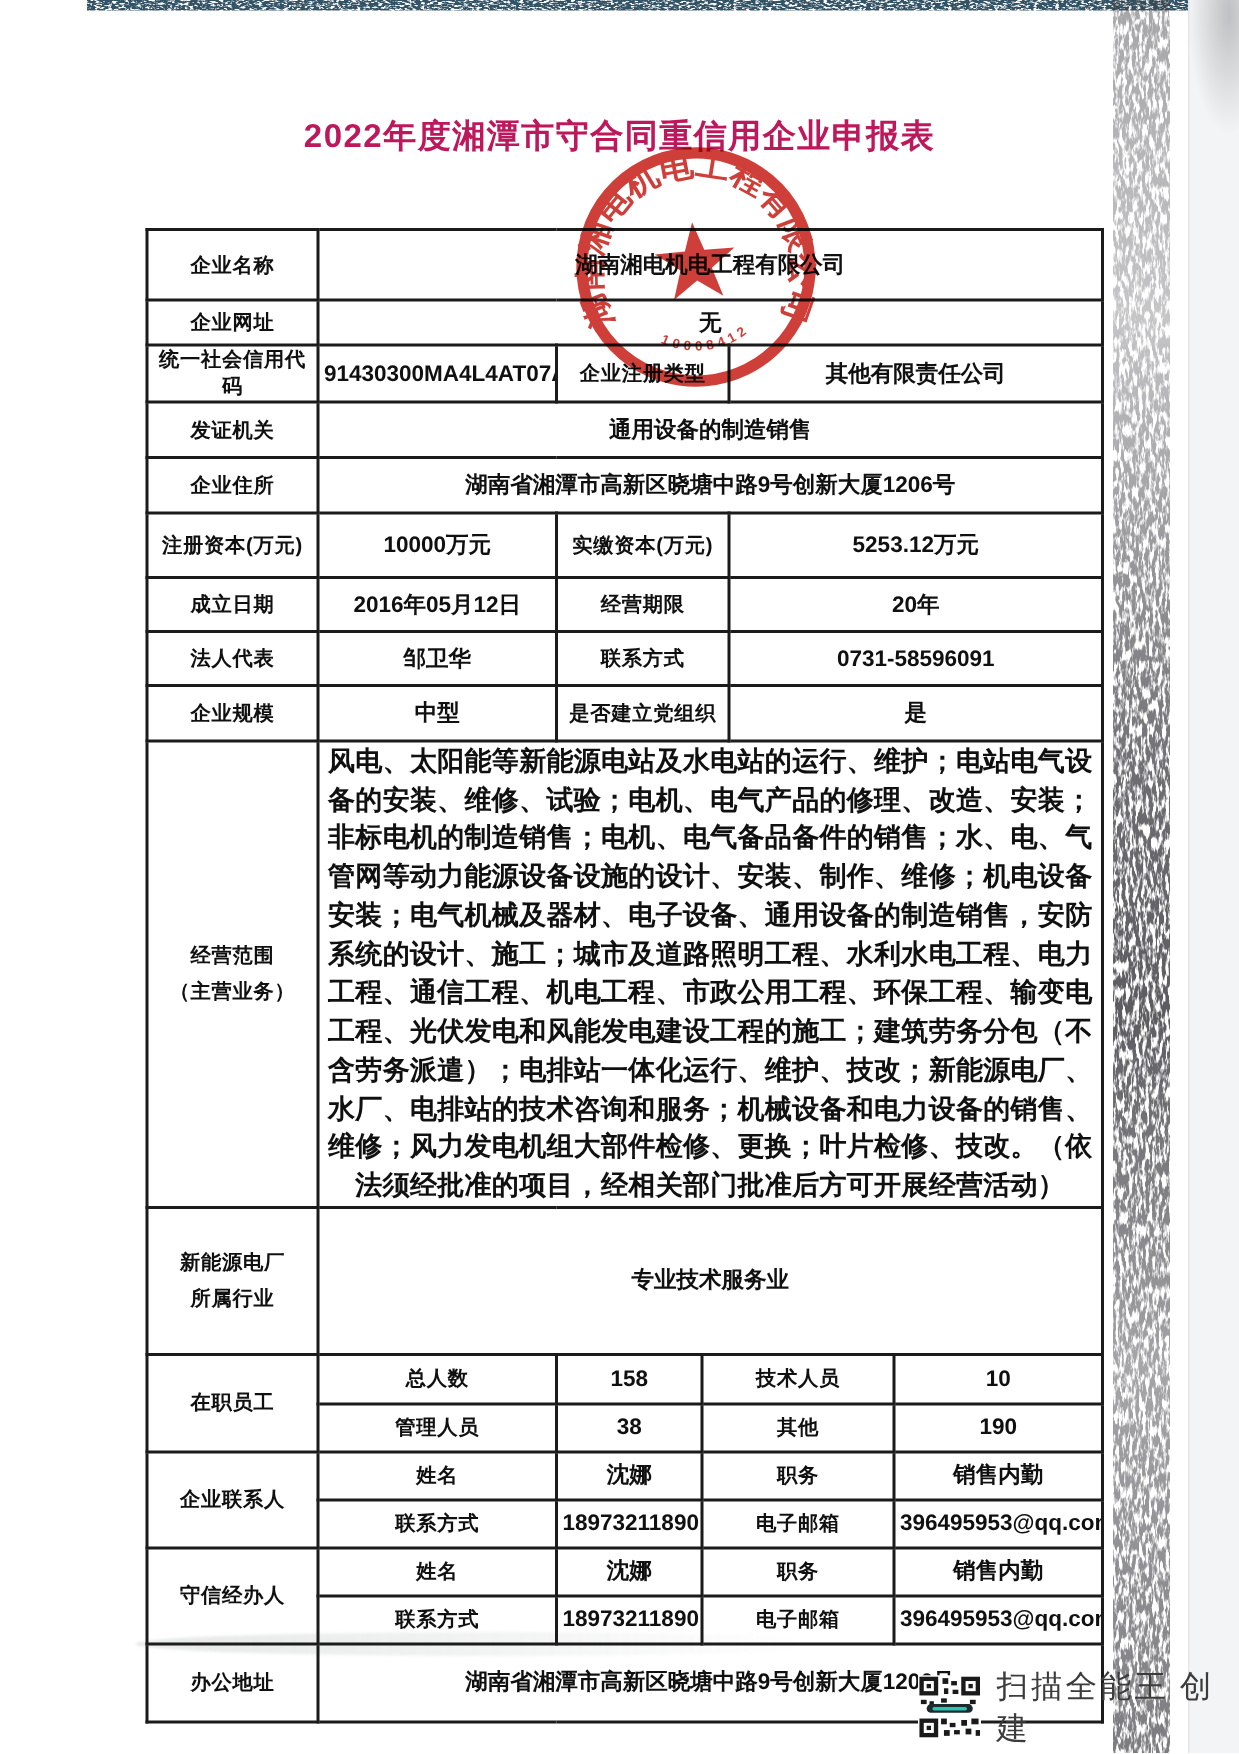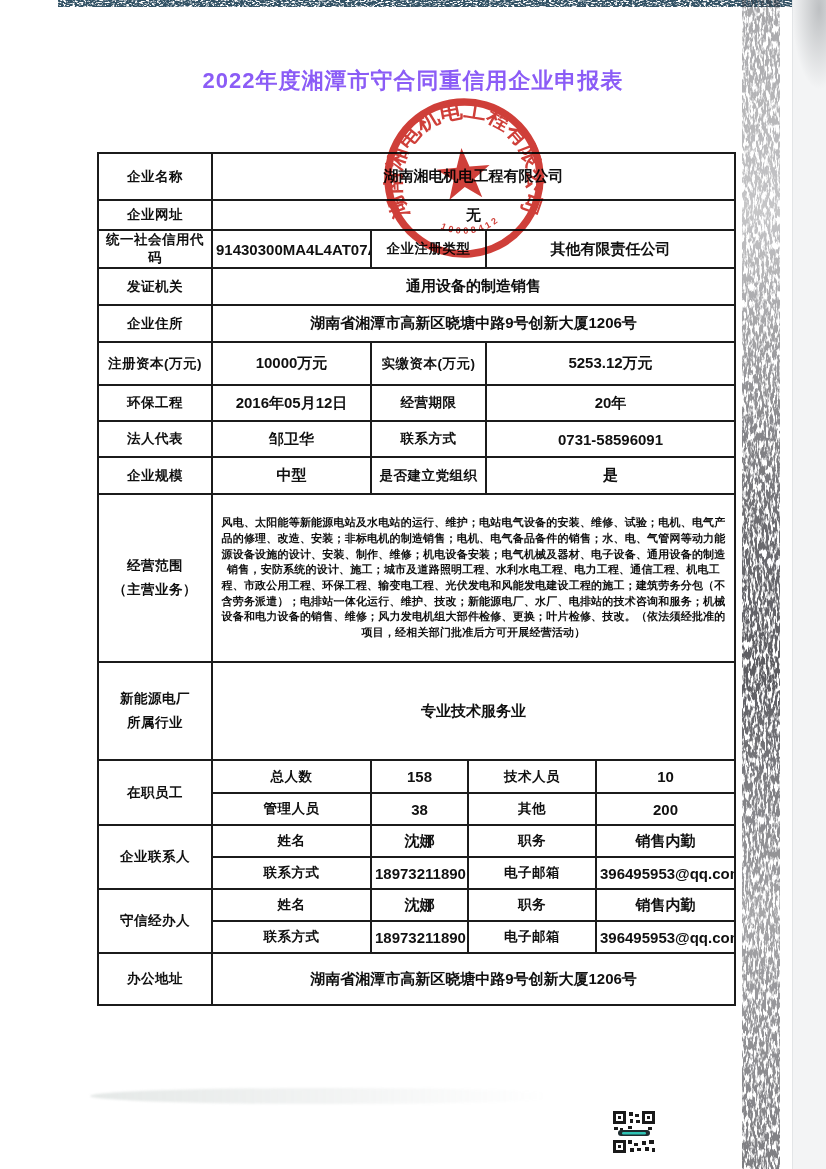--- a/index.html
+++ b/index.html
@@ -1,28 +1,28 @@
 <!DOCTYPE html>
 <html><head>
 <meta charset="utf-8">
 <style>
   html,body{margin:0;padding:0;background:#ffffff;}
   .page{position:relative;width:826px;height:1169px;background:#ffffff;overflow:hidden;
         font-family:"Liberation Sans","DejaVu Sans",sans-serif;color:#101010;}
   
-  .doc-title{position:absolute;top:66px;left:0;width:100%;text-align:center;
-             font-size:22px;font-weight:bold;letter-spacing:1px;color:#8b5cf6;}
+  .doc-title{position:absolute;top:76px;left:0;width:100%;text-align:center;
+             font-size:22px;font-weight:bold;letter-spacing:1px;color:#be185d;}
   
   table.form{position:absolute;left:97px;top:152px;width:637px;border-collapse:collapse;
              table-layout:fixed;background:transparent;}
   table.form td{border:2px solid #1b1b1b;font-weight:bold;text-align:center;
                 vertical-align:middle;padding:0 3px;overflow:hidden;}
   td.lbl{font-size:13.5px;letter-spacing:0.5px;}
   td.val{font-size:15px;}
-  td.scope{font-size:11px;line-height:1.43;text-align:justify;text-justify:inter-ideograph;
+  td.scope{font-size:18px;line-height:1.43;text-align:justify;text-justify:inter-ideograph;
            vertical-align:top;padding:2px 4px;letter-spacing:0.2px;}
   td.industry{text-align:left;padding-left:2px;}
   .lbl2{line-height:1.8;}
   
   .stamp{position:absolute;left:364px;top:78px;width:200px;height:200px;
          transform:rotate(-5deg);mix-blend-mode:multiply;opacity:0.88;pointer-events:none;}
   
   .wm{position:absolute;left:612px;top:1110px;display:flex;align-items:center;gap:10px;}
   .wm-text{font-size:21px;color:#3c3c3c;letter-spacing:2px;font-family:"Liberation Serif","DejaVu Serif",serif;}
   
@@ -101,21 +101,21 @@
       <td class="lbl">企业住所</td>
       <td class="val" colspan="5">湖南省湘潭市高新区晓塘中路9号创新大厦1206号</td>
     </tr>
     <tr style="height:43px">
       <td class="lbl">注册资本(万元)</td>
       <td class="val">10000万元</td>
       <td class="lbl" colspan="2">实缴资本(万元)</td>
       <td class="val" colspan="2">5253.12万元</td>
     </tr>
     <tr style="height:36px">
-      <td class="lbl">环保工程</td>
+      <td class="lbl">成立日期</td>
       <td class="val">2016年05月12日</td>
       <td class="lbl" colspan="2">经营期限</td>
       <td class="val" colspan="2">20年</td>
     </tr>
     <tr style="height:36px">
       <td class="lbl">法人代表</td>
       <td class="val">邹卫华</td>
       <td class="lbl" colspan="2">联系方式</td>
       <td class="val" colspan="2">0731-58596091</td>
     </tr>
@@ -143,21 +143,21 @@
       <td class="lbl" rowspan="2">在职员工</td>
       <td class="lbl">总人数</td>
       <td class="val">158</td>
       <td class="lbl" colspan="2">技术人员</td>
       <td class="val">10</td>
     </tr>
     <tr style="height:32px">
       <td class="lbl">管理人员</td>
       <td class="val">38</td>
       <td class="lbl" colspan="2">其他</td>
-      <td class="val">200</td>
+      <td class="val">190</td>
     </tr>
     <tr style="height:32px">
       <td class="lbl" rowspan="2">企业联系人</td>
       <td class="lbl">姓名</td>
       <td class="val">沈娜</td>
       <td class="lbl" colspan="2">职务</td>
       <td class="val">销售内勤</td>
     </tr>
     <tr style="height:32px">
       <td class="lbl">联系方式</td>
@@ -230,15 +230,16 @@
           <rect x="4" y="33" width="7" height="7"></rect>
       </g>
       <g fill="#1a1a1a">
         <rect x="6" y="6" width="3" height="3"></rect>
           <rect x="35" y="6" width="3" height="3"></rect>
           <rect x="6" y="35" width="3" height="3"></rect>
       </g>
       <rect x="6" y="20" width="32" height="6" rx="3" fill="#1d2b2e"></rect>
       <rect x="10" y="22" width="24" height="2.4" rx="1.2" fill="#2fc3b4"></rect>
     </svg>
+    <span class="wm-text">扫描全能王 创建</span>
   </div>
 
 </div>
 
 </body></html>

